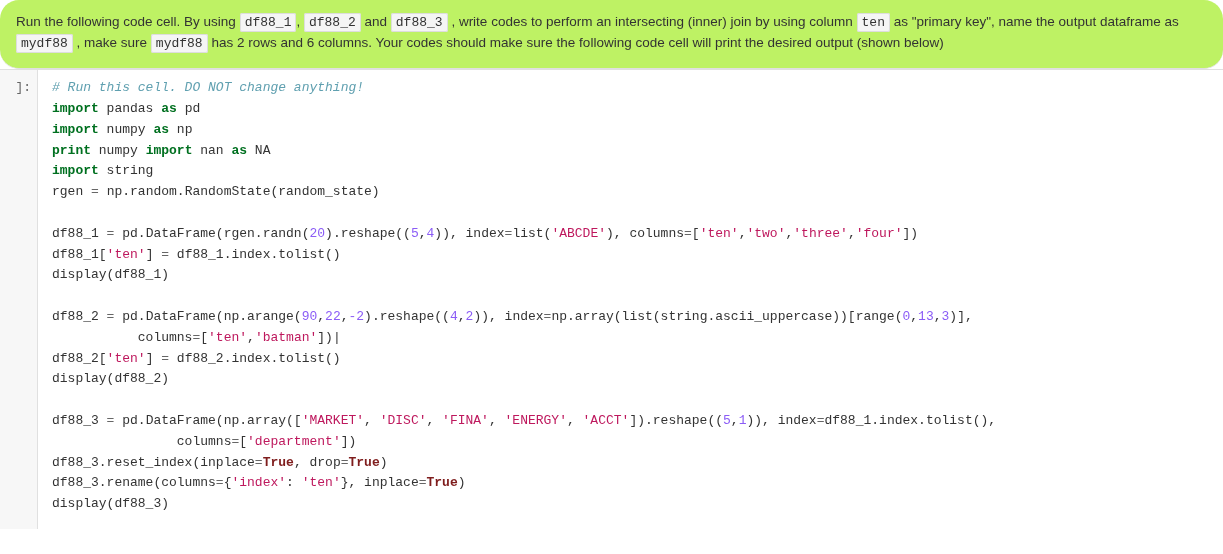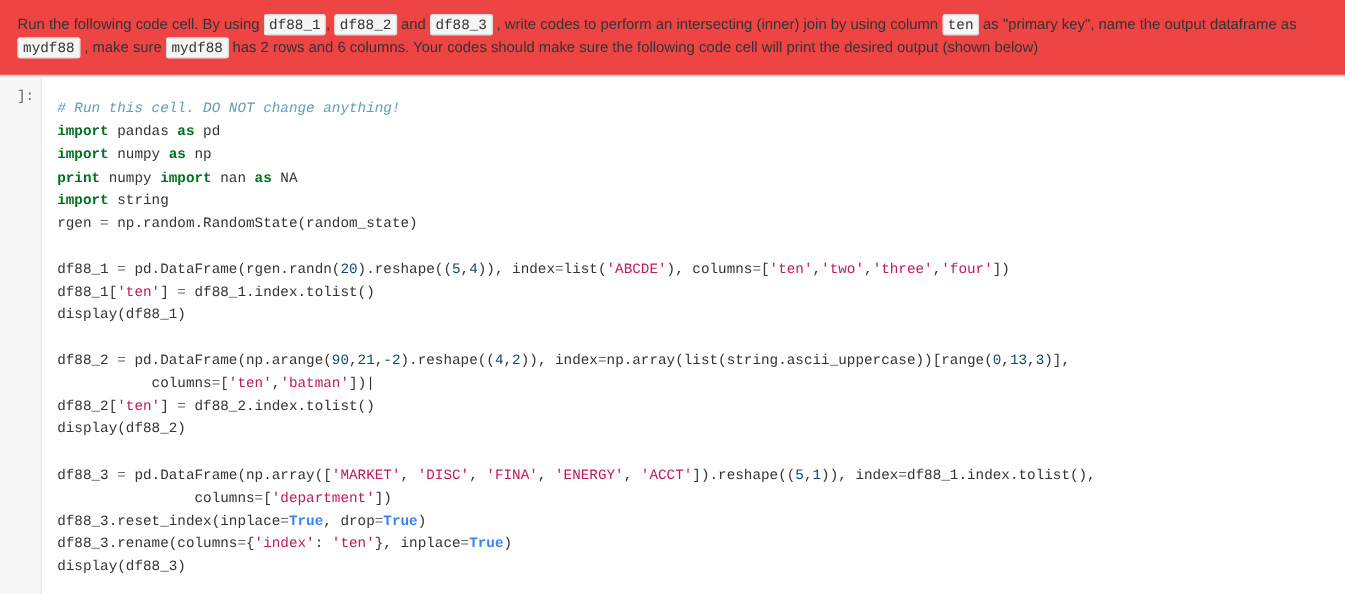--- a/index.html
+++ b/index.html
@@ -9,21 +9,22 @@
       background: #fff;
       color: #333;
       width: 1223px;
     }
 
     .description-block {
       padding: 12px 24px 14px 16px;
       line-height: 1.55;
       font-size: 13.5px;
       border-bottom: 1px solid #e0e0e0;
-      background: #ef4444;
+      background: #bef264;
+      border-radius: 19px;
     }
 
     .description-block code {
       font-family: 'Courier New', monospace;
       font-size: 13px;
       background: #f5f5f5;
       border: 1px solid #ddd;
       border-radius: 2px;
       padding: 1px 4px;
     }
@@ -40,42 +41,42 @@
       font-family: 'Courier New', monospace;
       font-size: 13px;
       color: #666;
       text-align: right;
       border-right: 1px solid #e0e0e0;
       background: #f7f7f7;
     }
 
     .cell-content {
       flex: 1;
-      padding: 19px 14px 14px 14px;
+      padding: 8px 14px 14px 14px;
       font-family: 'Courier New', monospace;
       font-size: 13px;
       line-height: 1.6;
       white-space: pre;
       background: #fff;
       overflow-x: auto;
     }
 
     
     .kw { color: #007020; font-weight: bold; }
 
     
     .as-kw { color: #007020; font-weight: bold; }
     
     .eq { color: #666; }
     
     .lstr { color: #be185d; }
     
-    .num { color: #0c4a6e; }
+    .num { color: #8b5cf6; }
     
-    .bool { color: #3b82f6; font-weight: bold; }
+    .bool { color: #7f1d1d; font-weight: bold; }
     
     .cmt { color: #60a0b0; font-style: italic; }
   </style>
 </head>
 <body>
 
 <div class="description-block">
   <span>Run the following code cell. By using </span><code>df88_1</code><span>, </span><code>df88_2</code><span> and </span><code>df88_3</code><span> , write codes to perform an intersecting (inner) join by using column </span><code>ten</code><span> as "primary key", name the output dataframe as </span><code>mydf88</code><span> , make sure </span><code>mydf88</code><span> has 2 rows and 6 columns. Your codes should make sure the following code cell will print the desired output (shown below)</span>
 </div>
 
@@ -87,21 +88,21 @@
 <span class="kw">import</span> pandas <span class="as-kw">as</span> pd
 <span class="kw">import</span> numpy <span class="as-kw">as</span> np
 <span class="kw">print</span> numpy <span class="kw">import</span> nan <span class="as-kw">as</span> NA
 <span class="kw">import</span> string
 rgen <span class="eq">=</span> np.random.RandomState(random_state)
 
 df88_1 <span class="eq">=</span> pd.DataFrame(rgen.randn(<span class="num">20</span>).reshape((<span class="num">5</span>,<span class="num">4</span>)), index<span class="eq">=</span>list(<span class="lstr">'ABCDE'</span>), columns<span class="eq">=</span>[<span class="lstr">'ten'</span>,<span class="lstr">'two'</span>,<span class="lstr">'three'</span>,<span class="lstr">'four'</span>])
 df88_1[<span class="lstr">'ten'</span>] <span class="eq">=</span> df88_1.index.tolist()
 display(df88_1)
 
-df88_2 <span class="eq">=</span> pd.DataFrame(np.arange(<span class="num">90</span>,<span class="num">21</span>,<span class="num">-2</span>).reshape((<span class="num">4</span>,<span class="num">2</span>)), index<span class="eq">=</span>np.array(list(string.ascii_uppercase))[range(<span class="num">0</span>,<span class="num">13</span>,<span class="num">3</span>)],
+df88_2 <span class="eq">=</span> pd.DataFrame(np.arange(<span class="num">90</span>,<span class="num">22</span>,<span class="num">-2</span>).reshape((<span class="num">4</span>,<span class="num">2</span>)), index<span class="eq">=</span>np.array(list(string.ascii_uppercase))[range(<span class="num">0</span>,<span class="num">13</span>,<span class="num">3</span>)],
            columns<span class="eq">=</span>[<span class="lstr">'ten'</span>,<span class="lstr">'batman'</span>])|
 df88_2[<span class="lstr">'ten'</span>] <span class="eq">=</span> df88_2.index.tolist()
 display(df88_2)
 
 df88_3 <span class="eq">=</span> pd.DataFrame(np.array([<span class="lstr">'MARKET'</span>, <span class="lstr">'DISC'</span>, <span class="lstr">'FINA'</span>, <span class="lstr">'ENERGY'</span>, <span class="lstr">'ACCT'</span>]).reshape((<span class="num">5</span>,<span class="num">1</span>)), index<span class="eq">=</span>df88_1.index.tolist(),
                 columns<span class="eq">=</span>[<span class="lstr">'department'</span>])
 df88_3.reset_index(inplace<span class="eq">=</span><span class="bool">True</span>, drop<span class="eq">=</span><span class="bool">True</span>)
 df88_3.rename(columns<span class="eq">=</span>{<span class="lstr">'index'</span>: <span class="lstr">'ten'</span>}, inplace<span class="eq">=</span><span class="bool">True</span>)
 display(df88_3)</div>
 </div>

